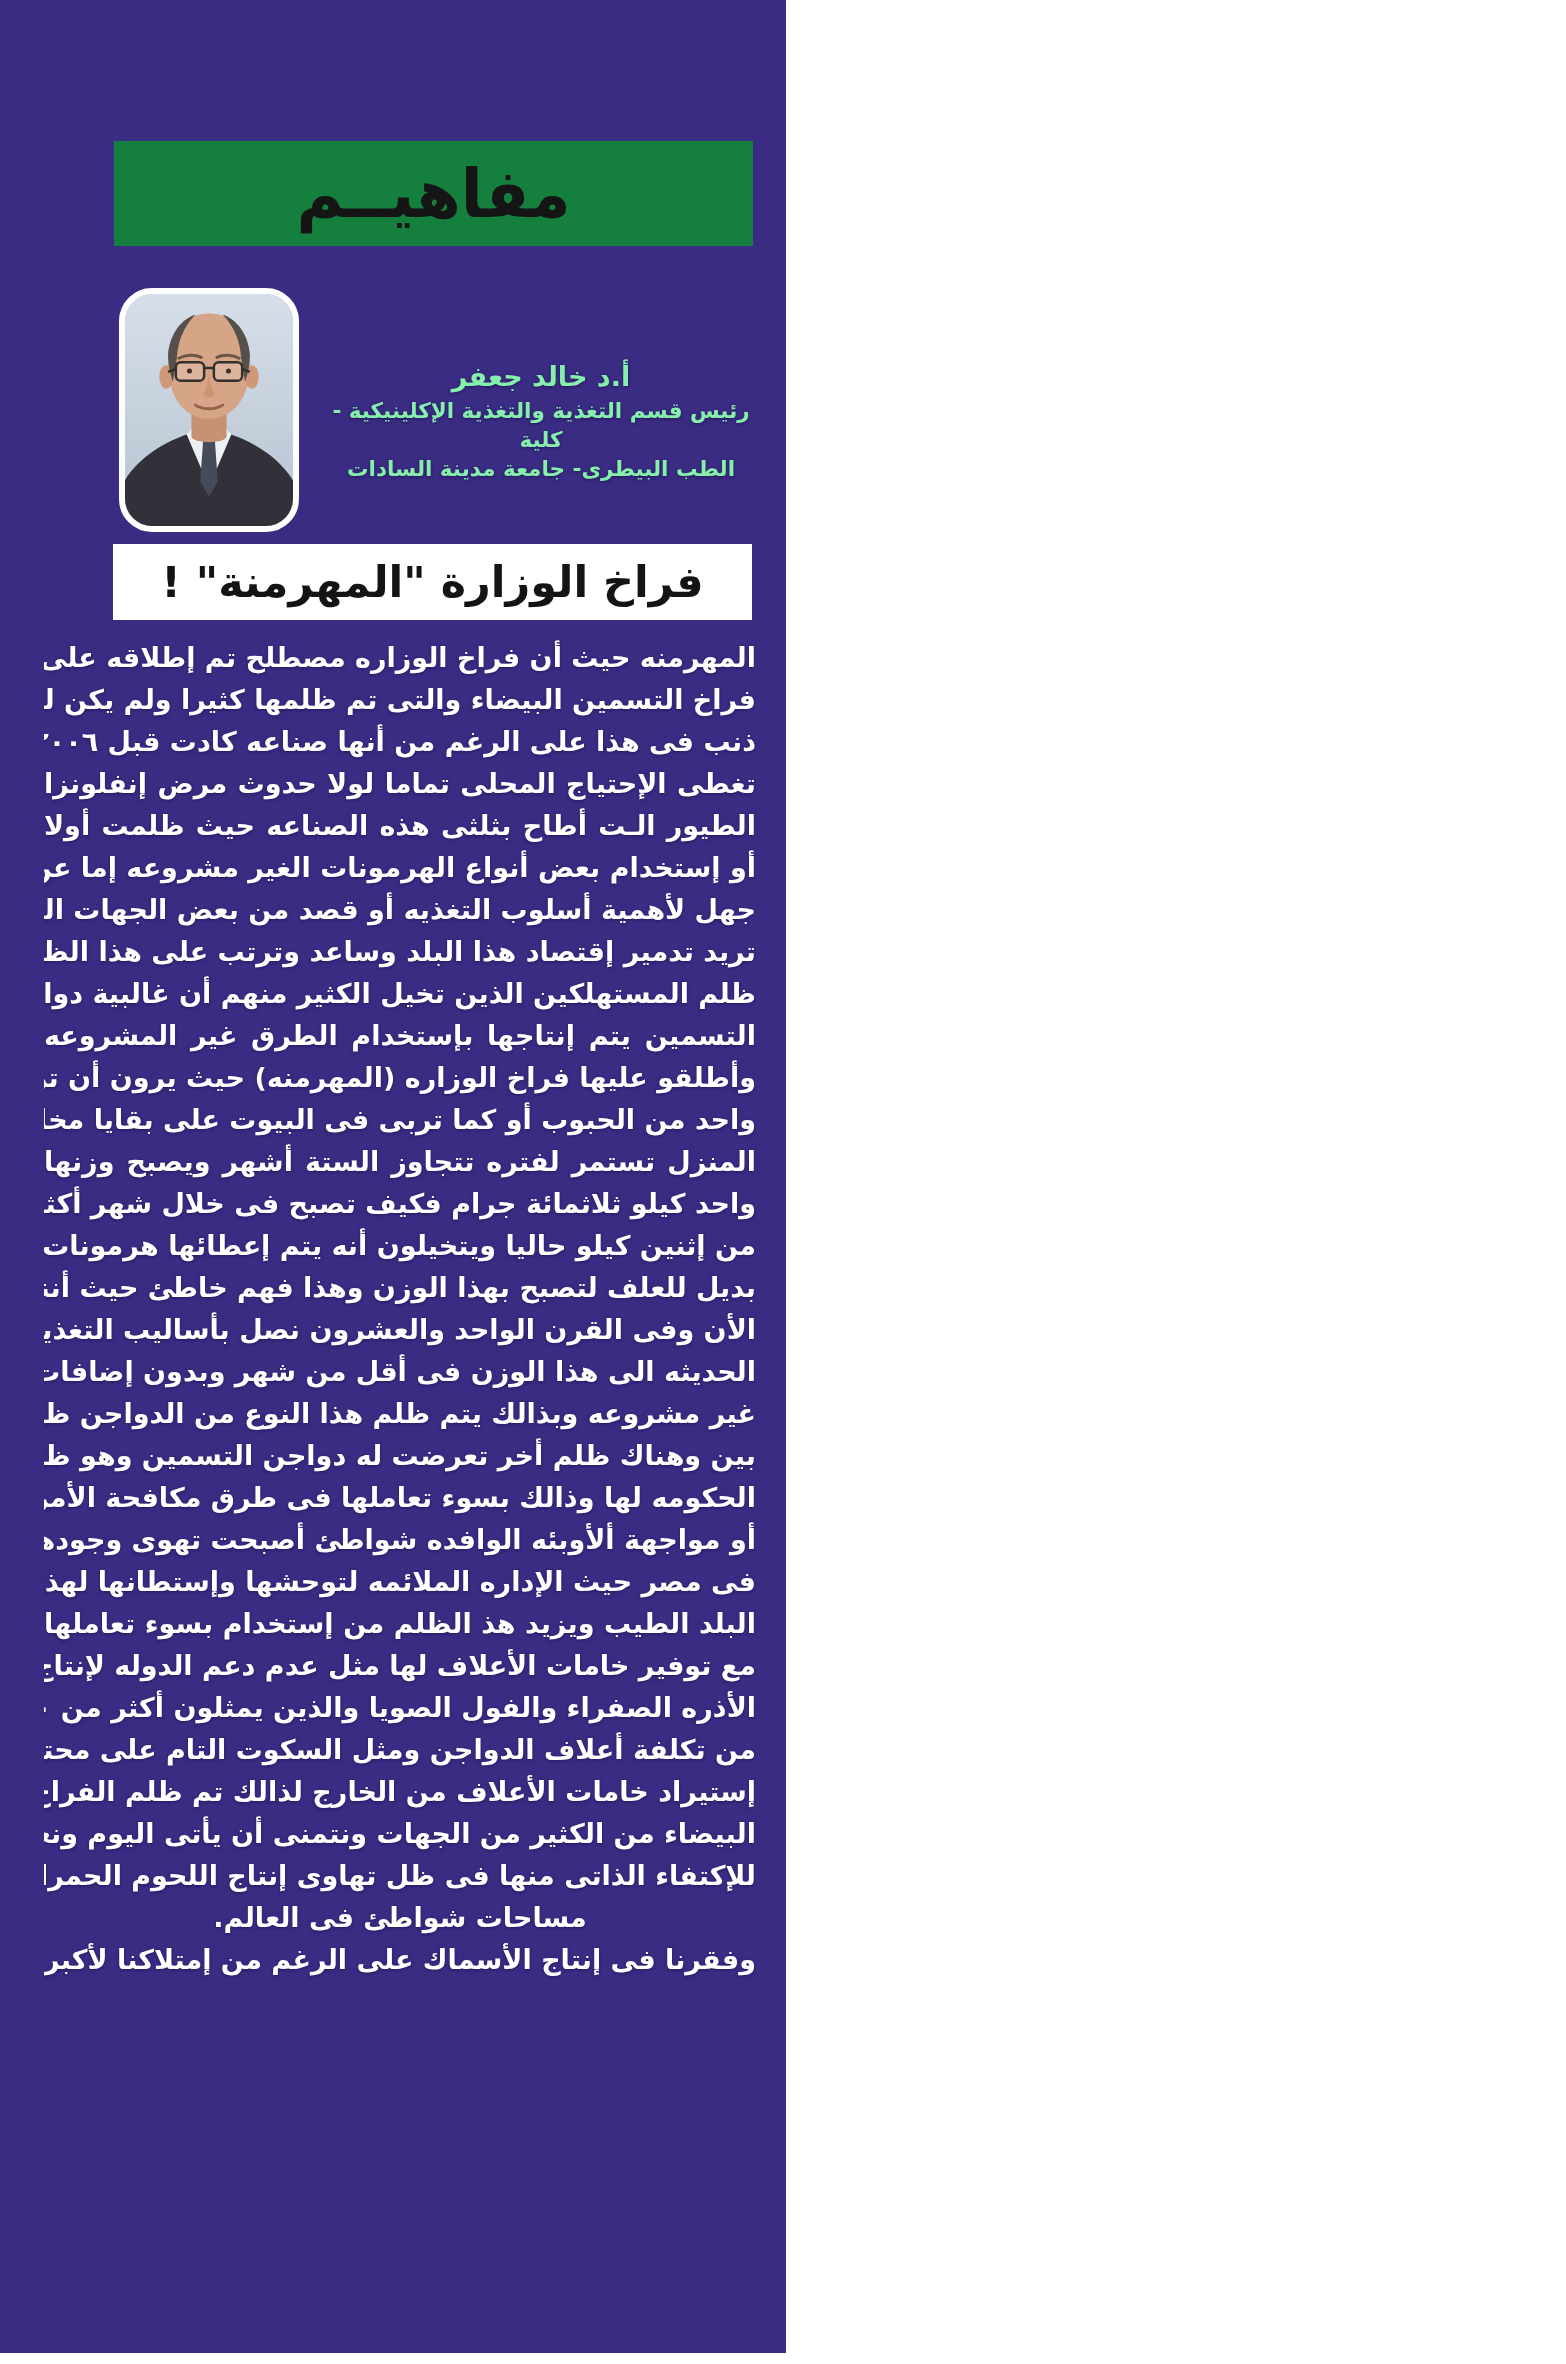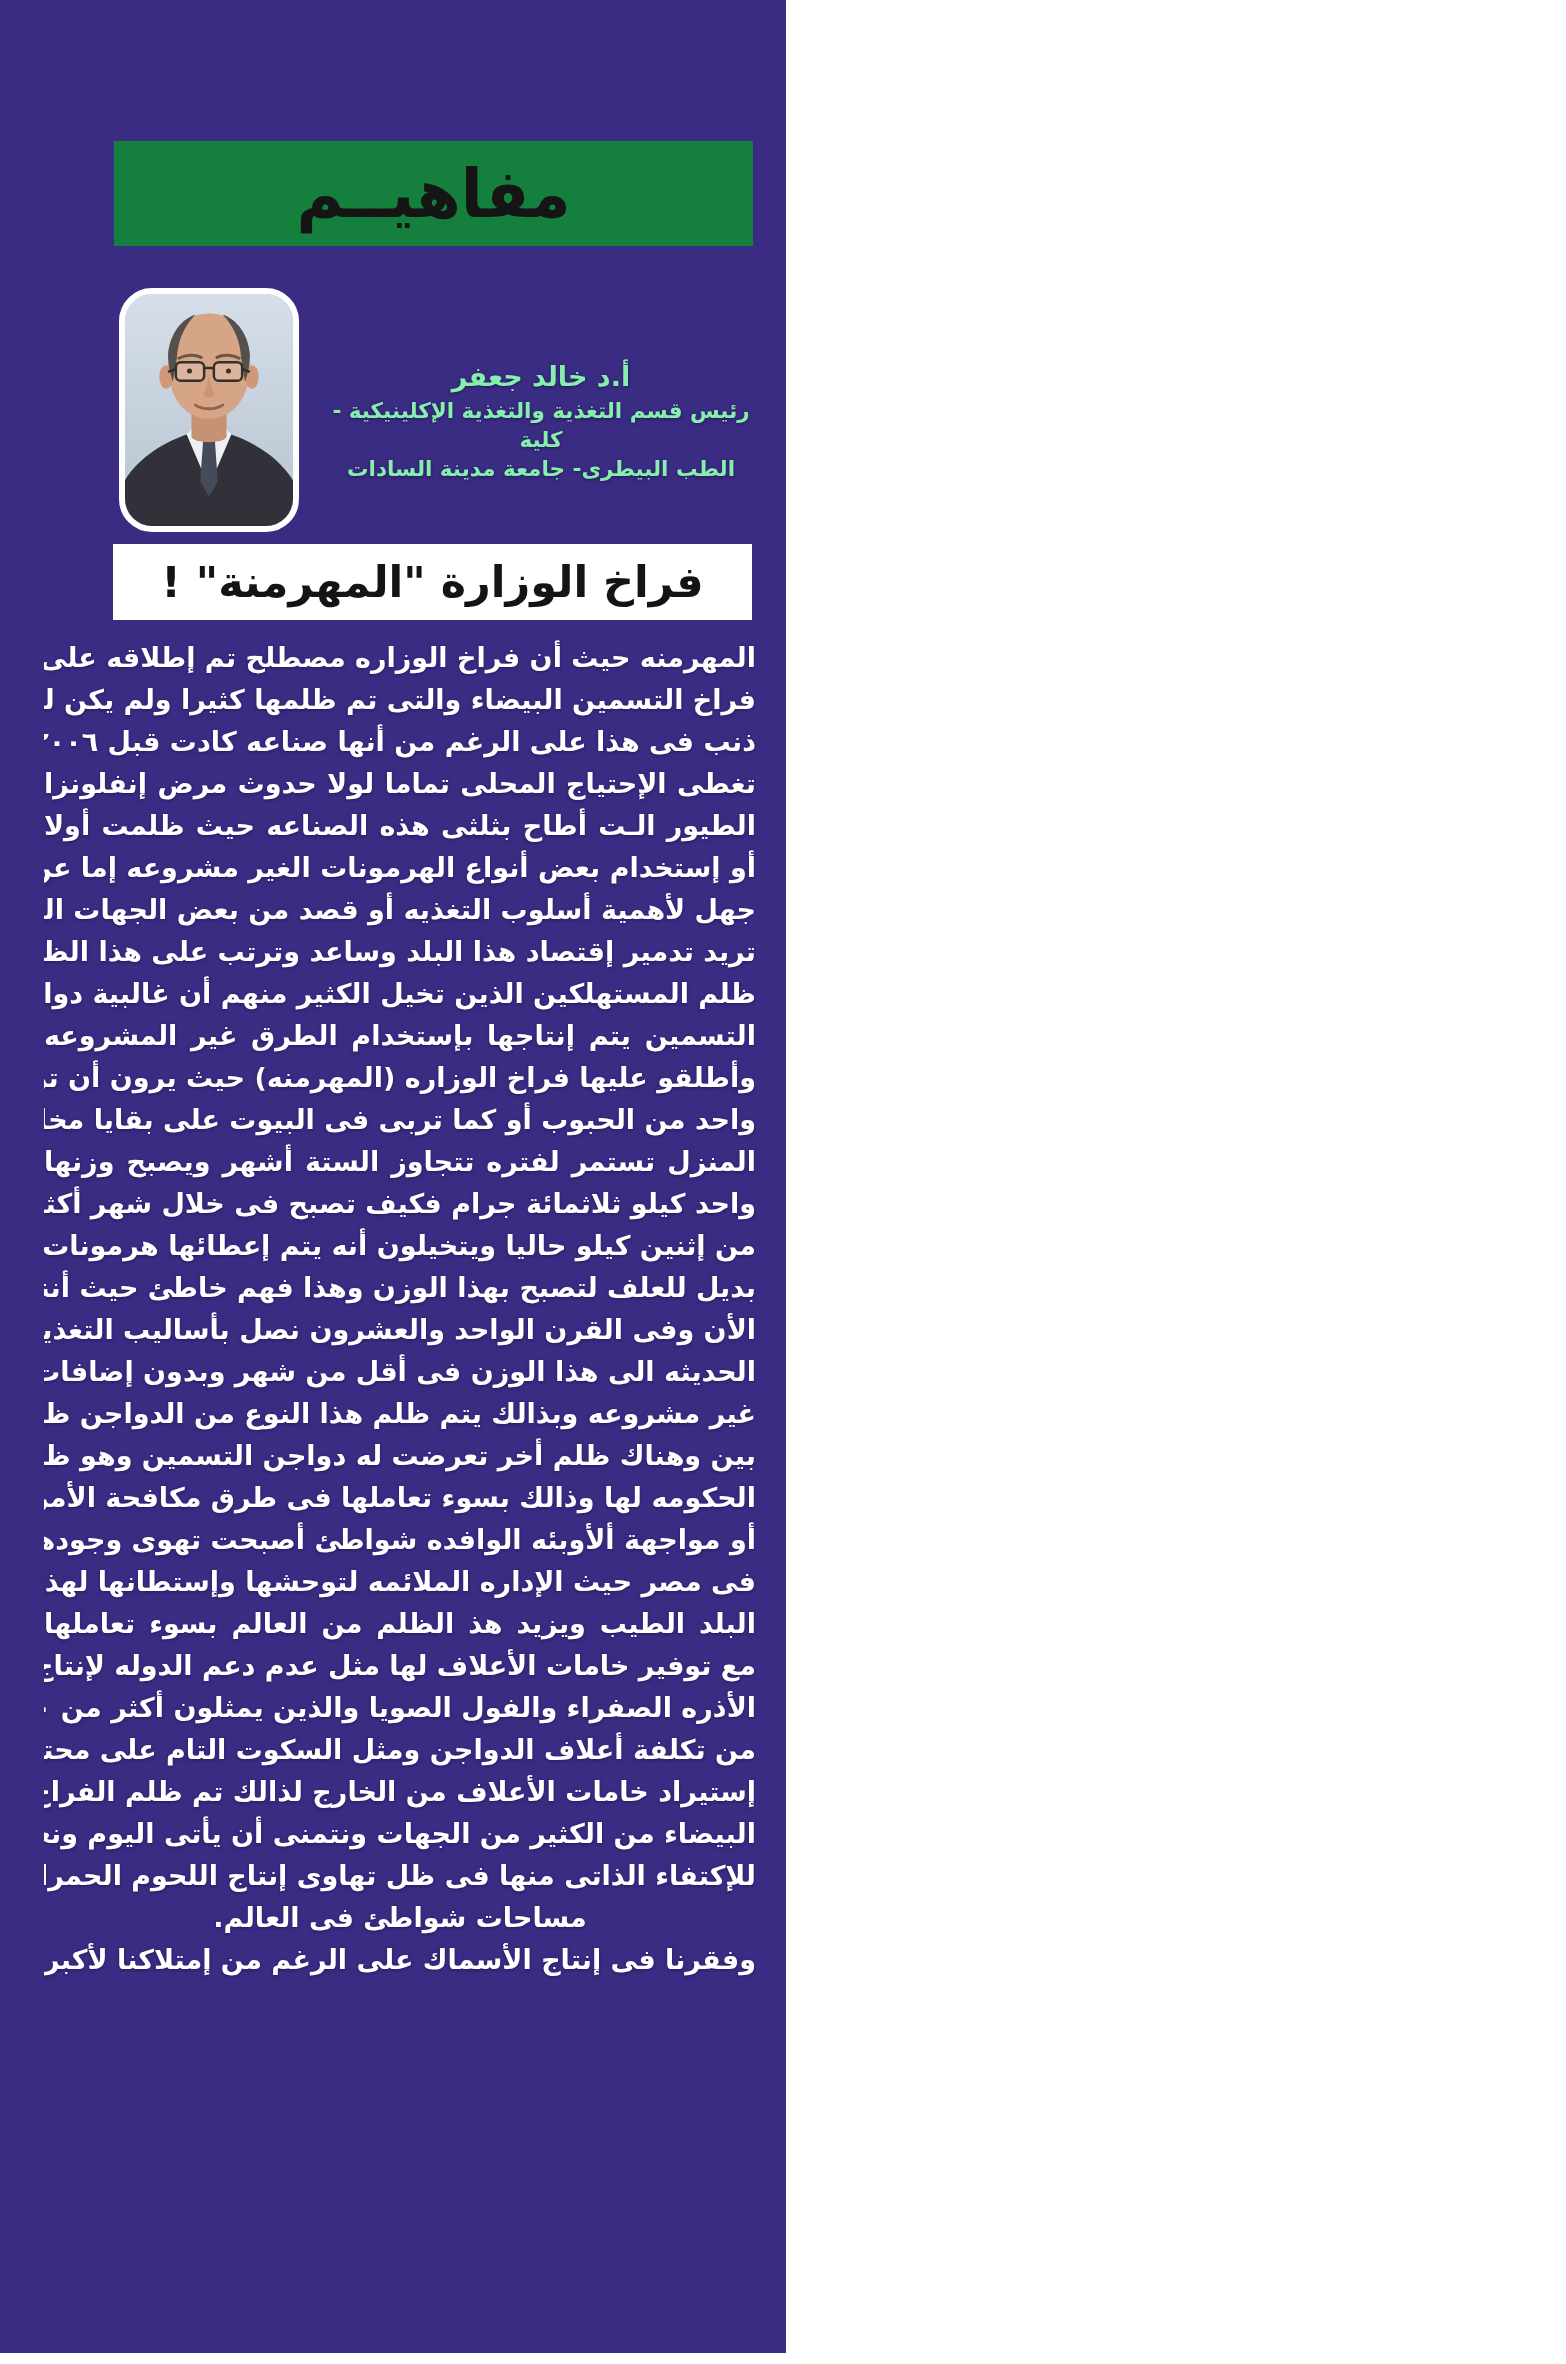--- a/index.html
+++ b/index.html
@@ -157,21 +157,21 @@
         <div class="body-line">واحد كيلو ثلاثمائة جرام فكيف تصبح فى خلال شهر أكثر</div>
         <div class="body-line">من إثنين كيلو حاليا ويتخيلون أنه يتم إعطائها هرمونات</div>
         <div class="body-line">بديل للعلف لتصبح بهذا الوزن وهذا فهم خاطئ حيث أننا</div>
         <div class="body-line">الأن وفى القرن الواحد والعشرون نصل بأساليب التغذيه</div>
         <div class="body-line">الحديثه الى هذا الوزن فى أقل من شهر وبدون إضافات ضاره</div>
         <div class="body-line">غير مشروعه وبذالك يتم ظلم هذا النوع من الدواجن ظلم</div>
         <div class="body-line">بين وهناك ظلم أخر تعرضت له دواجن التسمين وهو ظلم</div>
         <div class="body-line">الحكومه لها وذالك بسوء تعاملها فى طرق مكافحة الأمراض</div>
         <div class="body-line">أو مواجهة ألأوبئه الوافده شواطئ أصبحت تهوى وجودها</div>
         <div class="body-line">فى مصر حيث الإداره الملائمه لتوحشها وإستطانها لهذا</div>
-        <div class="body-line">البلد الطيب ويزيد هذ الظلم من العالم بسوء تعاملها</div>
+        <div class="body-line">البلد الطيب ويزيد هذ الظلم من إستخدام بسوء تعاملها</div>
         <div class="body-line">مع توفير خامات الأعلاف لها مثل عدم دعم الدوله لإنتاج</div>
         <div class="body-line">الأذره الصفراء والفول الصويا والذين يمثلون أكثر من ٧٠٪</div>
         <div class="body-line">من تكلفة أعلاف الدواجن ومثل السكوت التام على محتكرى</div>
         <div class="body-line">إستيراد خامات الأعلاف من الخارج لذالك تم ظلم الفراخ</div>
         <div class="body-line">البيضاء من الكثير من الجهات ونتمنى أن يأتى اليوم ونعود</div>
         <div class="body-line">للإكتفاء الذاتى منها فى ظل تهاوى إنتاج اللحوم الحمراء</div>
         <div class="body-line last">مساحات شواطئ فى العالم.</div>
         <div class="body-line">وفقرنا فى إنتاج الأسماك على الرغم من إمتلاكنا لأكبر</div>
       </div>
 

